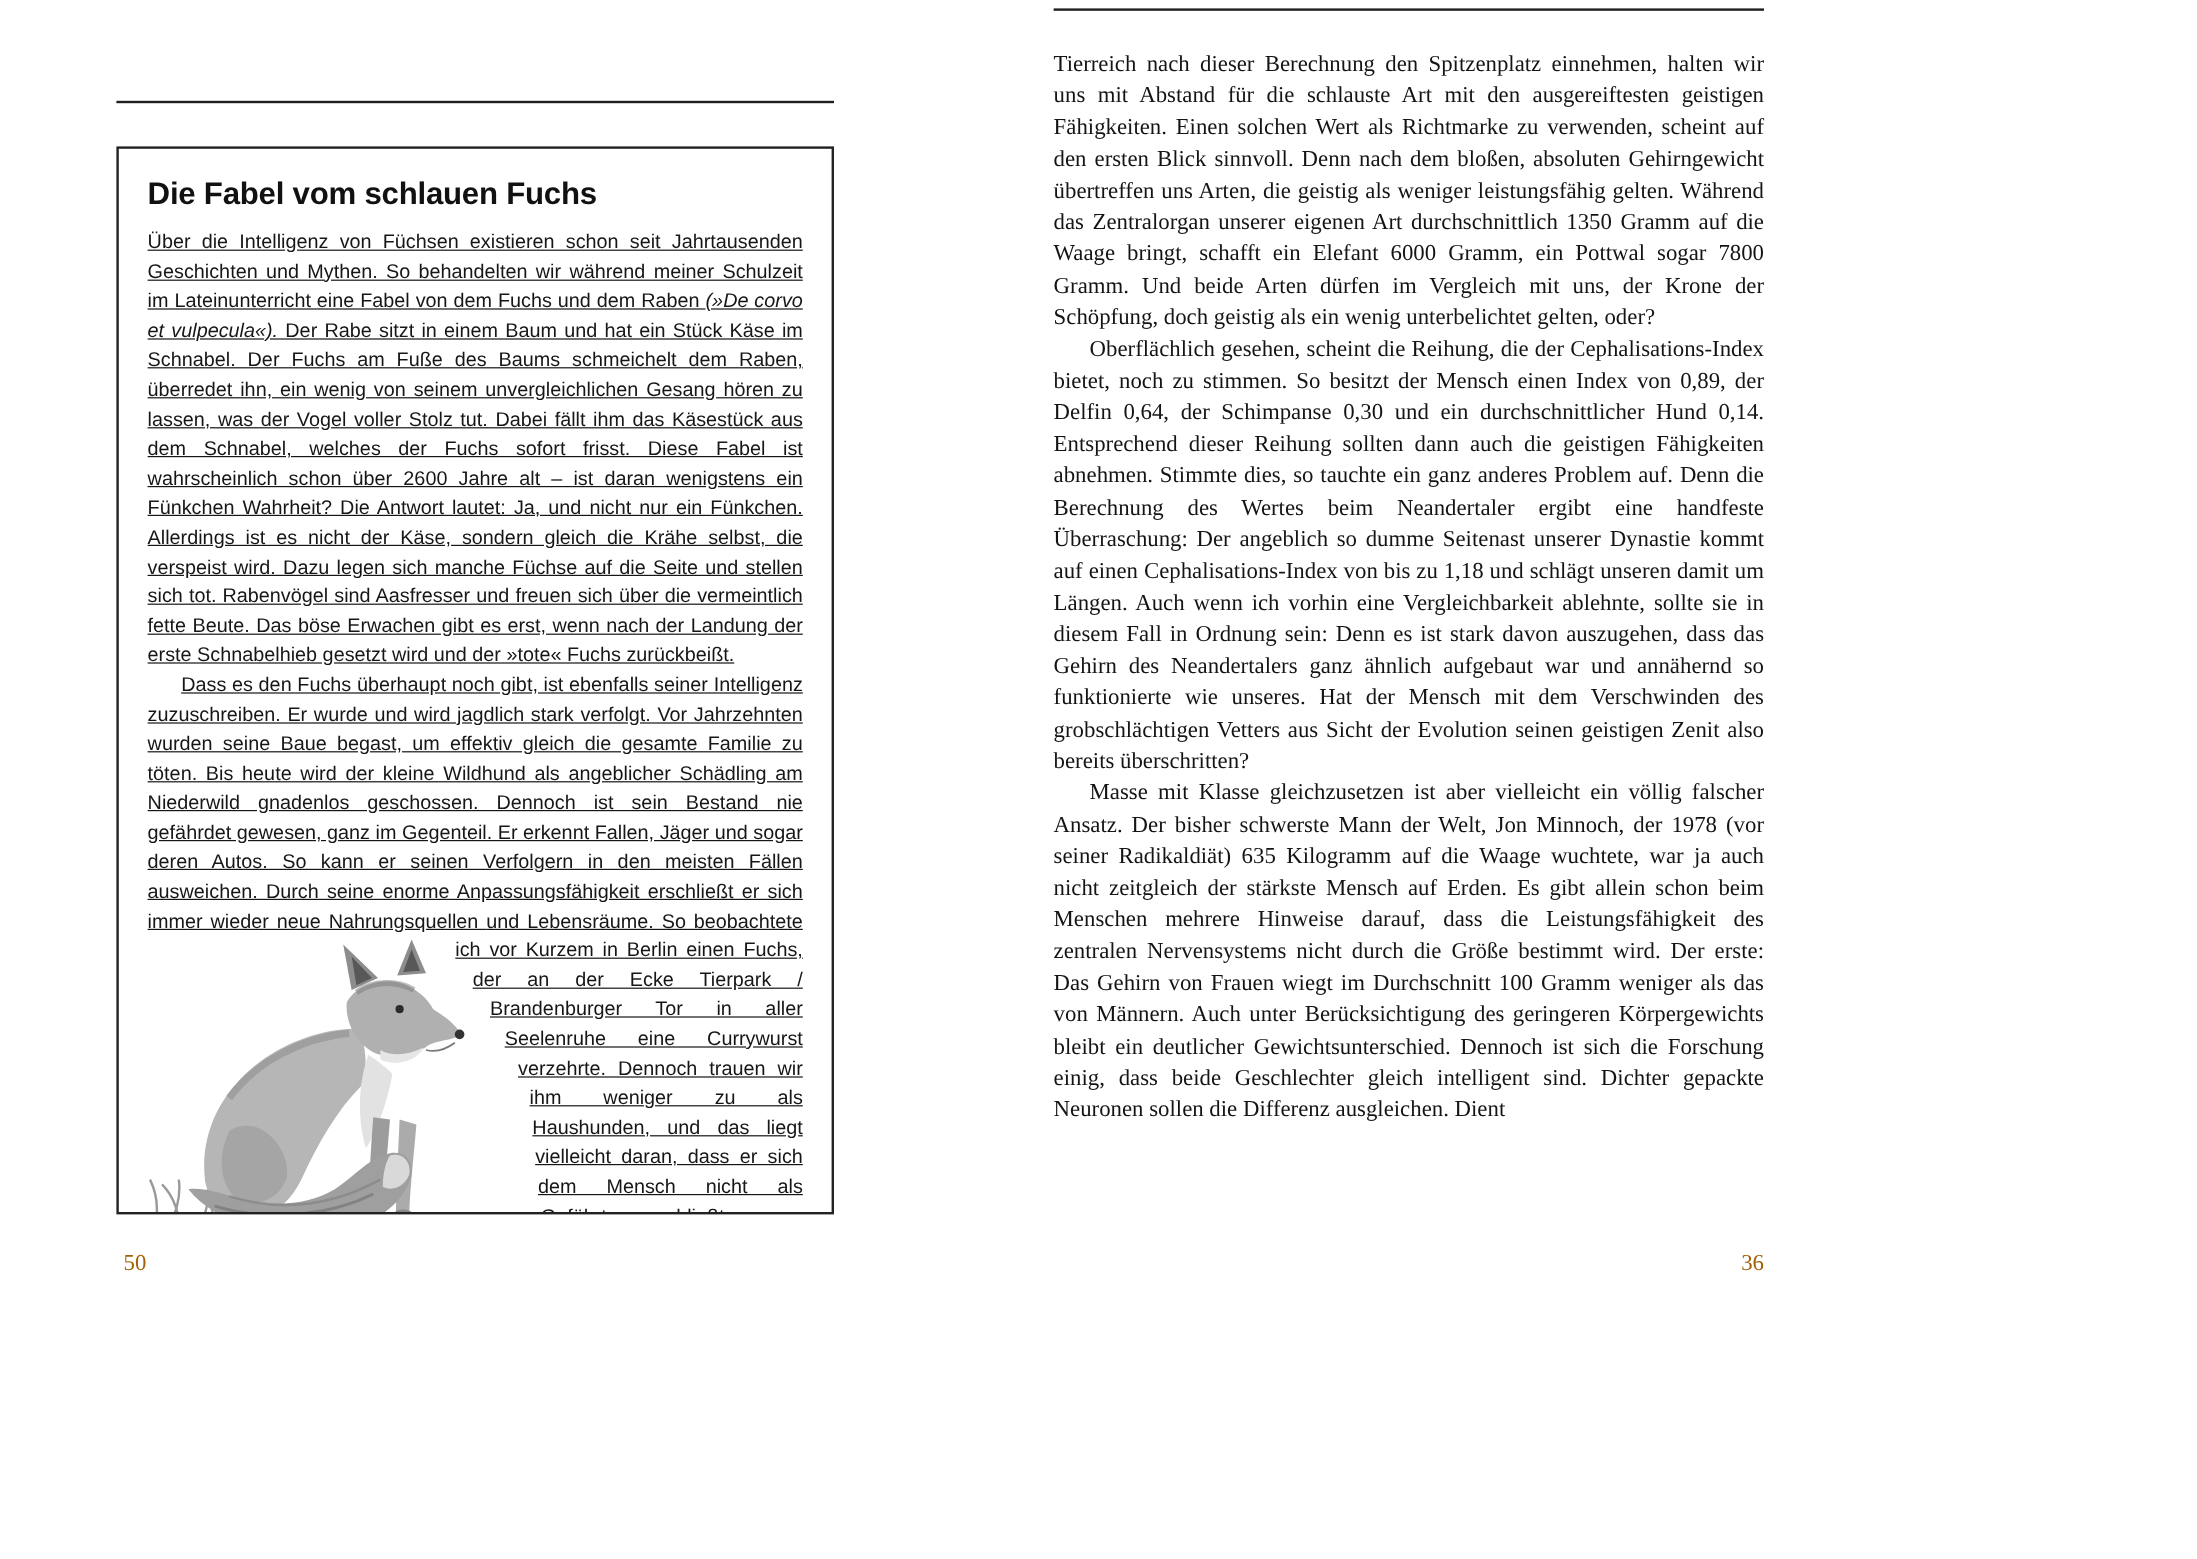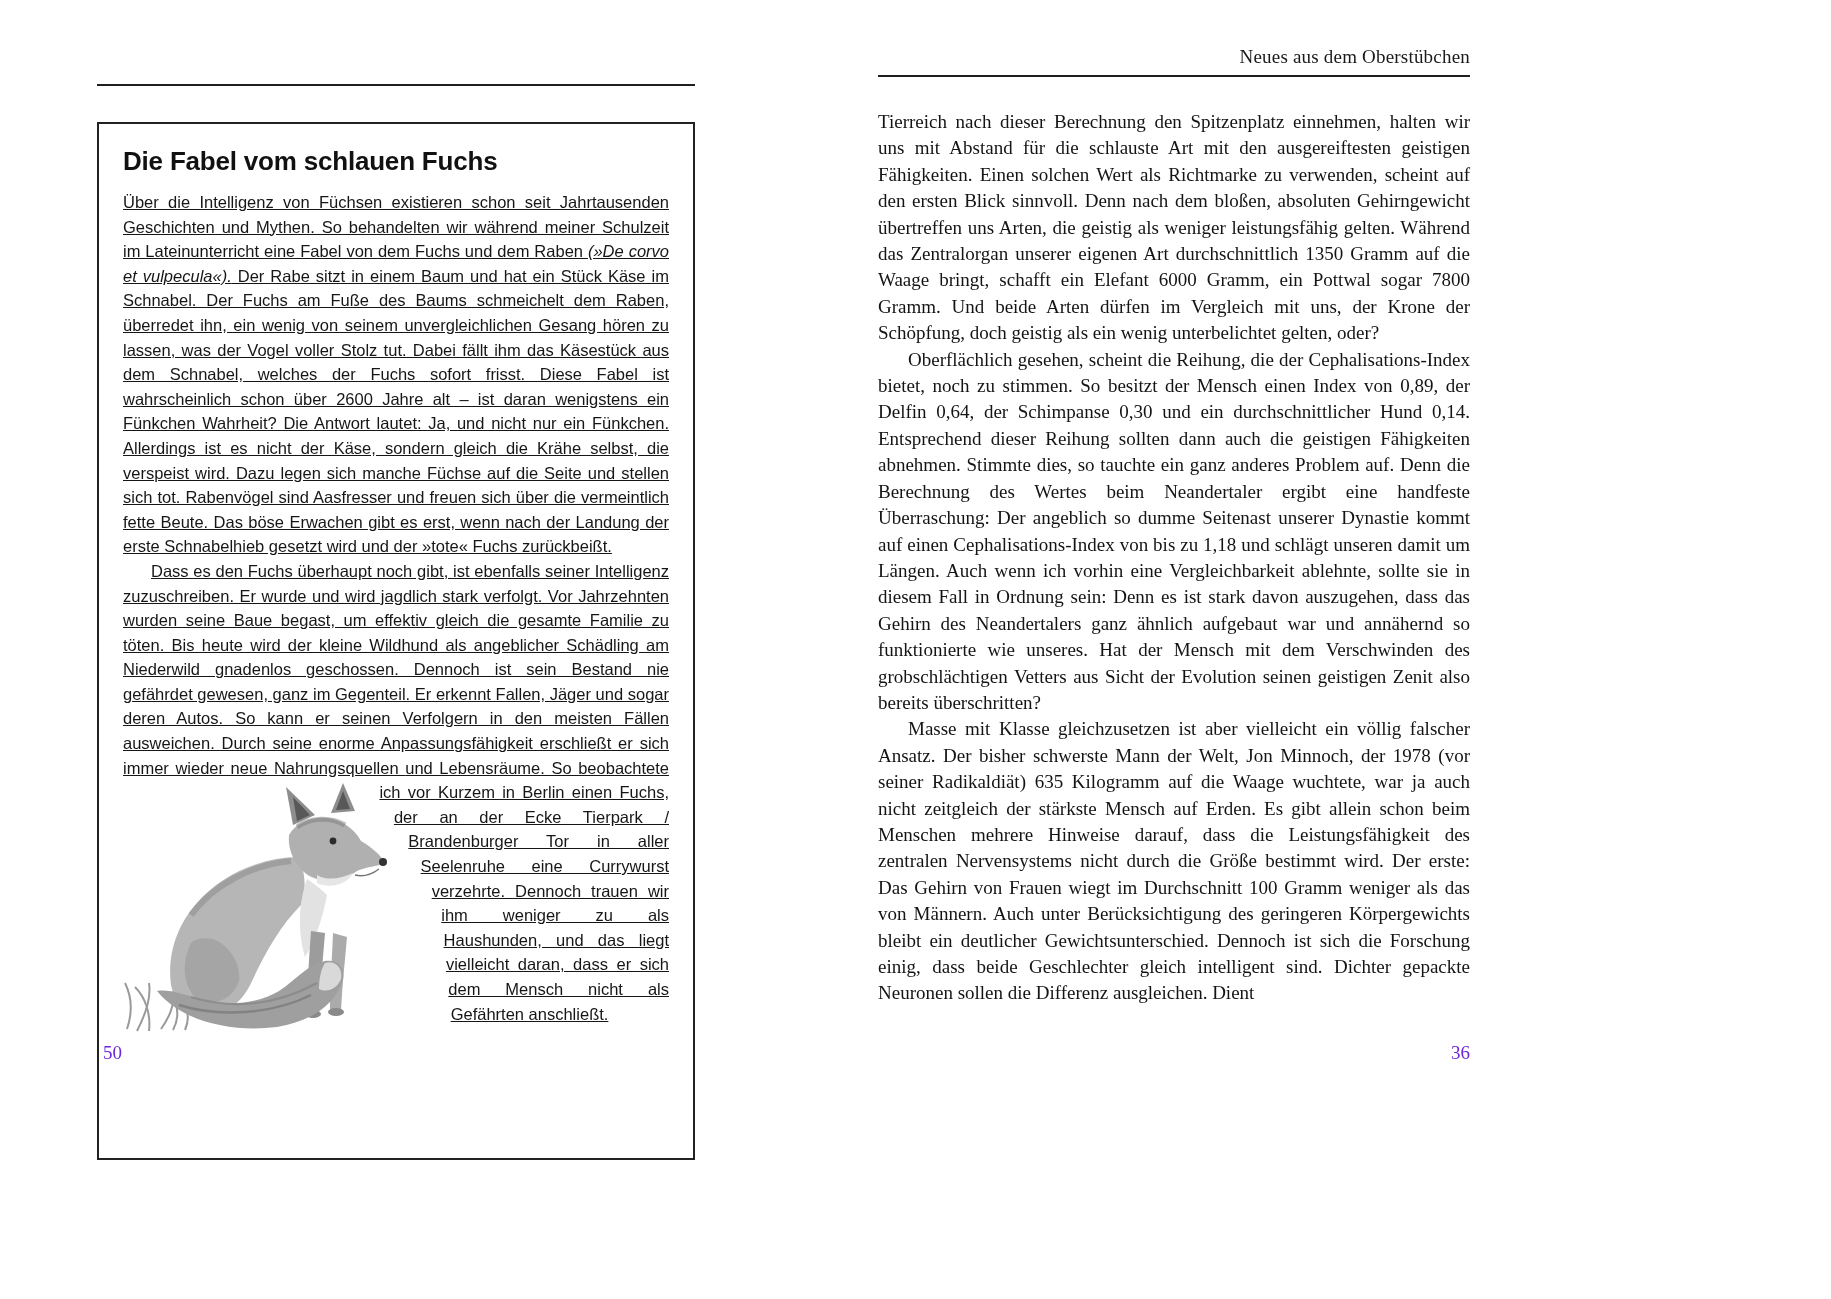--- a/index.html
+++ b/index.html
@@ -27,21 +27,21 @@
   .rule {
     height: 2px;
     background: #1f1f1f;
   }
   .left-rule { margin-top: 84px; }
 
   .fable-box {
     margin-top: 36px;
     border: 2px solid #222222;
     box-sizing: border-box;
-    height: 1038px;
+    height: 890px;
     padding: 20px 24px 40px 24px;
     overflow: hidden;
     font-family: "Liberation Sans", "DejaVu Sans", sans-serif;
     color: #161616;
   }
   .fable-title {
     margin: 2px 0 13px 0;
     font-family: "Liberation Sans", "DejaVu Sans", sans-serif;
     font-size: 26px;
     font-weight: bold;
@@ -71,21 +71,21 @@
     shape-outside: polygon(0px 0px, 235px 0px, 285px 85px, 312px 145px, 322px 250px, 0px 250px);
     shape-margin: 6px;
   }
   .fox-float svg { display: block; }
 
   .page-number {
     position: absolute;
     top: 1042px;
     font-family: "Liberation Serif", "DejaVu Serif", serif;
     font-size: 19px;
-    color: #6d28d9;
+    color: #a16207;
   }
   .pn-left { left: 6px; }
 
   
   .page-right {
     position: absolute;
     left: 878px;
     top: 0;
     width: 592px;
     height: 1299px;
@@ -170,21 +170,20 @@
             <circle cx="262" cy="79" r="4" fill="#333333"></circle>
             <path d="M258,86 C250,92 242,94 234,92" stroke="#777777" stroke-width="1.5" fill="none"></path>
           </svg>
           </span><span class="after-fox">und Lebensräume. So beobachtete ich vor Kurzem in Berlin einen Fuchs, der an der Ecke Tierpark / Brandenburger Tor in aller Seelenruhe eine Currywurst verzehrte. Dennoch trauen wir ihm weniger zu als Haushunden, und das liegt vielleicht daran, dass er sich dem Mensch nicht als Gefährten anschließt.</span></p>
     </div>
 
     <div class="page-number pn-left">50</div>
   </div>
 
   <div class="page-right">
-    <div class="running-header">Neues aus dem Oberstübchen</div>
     <div class="rule right-rule"></div>
 
     <p class="body-p first">Tierreich nach dieser Berechnung den Spitzenplatz einnehmen, halten wir uns mit Abstand für die schlauste Art mit den ausgereiftesten geistigen Fähigkeiten. Einen solchen Wert als Richtmarke zu verwenden, scheint auf den ersten Blick sinnvoll. Denn nach dem bloßen, absoluten Gehirngewicht übertreffen uns Arten, die geistig als weniger leistungsfähig gelten. Während das Zentralorgan unserer eigenen Art durchschnittlich 1350 Gramm auf die Waage bringt, schafft ein Elefant 6000 Gramm, ein Pottwal sogar 7800 Gramm. Und beide Arten dürfen im Vergleich mit uns, der Krone der Schöpfung, doch geistig als ein wenig unterbelichtet gelten, oder?</p>
     <p class="body-p indented">Oberflächlich gesehen, scheint die Reihung, die der Cephalisations-Index bietet, noch zu stimmen. So besitzt der Mensch einen Index von 0,89, der Delfin 0,64, der Schimpanse 0,30 und ein durchschnittlicher Hund 0,14. Entsprechend dieser Reihung sollten dann auch die geistigen Fähigkeiten abnehmen. Stimmte dies, so tauchte ein ganz anderes Problem auf. Denn die Berechnung des Wertes beim Neandertaler ergibt eine handfeste Überraschung: Der angeblich so dumme Seitenast unserer Dynastie kommt auf einen Cephalisations-Index von bis zu 1,18 und schlägt unseren damit um Längen. Auch wenn ich vorhin eine Vergleichbarkeit ablehnte, sollte sie in diesem Fall in Ordnung sein: Denn es ist stark davon auszugehen, dass das Gehirn des Neandertalers ganz ähnlich aufgebaut war und annähernd so funktionierte wie unseres. Hat der Mensch mit dem Verschwinden des grobschlächtigen Vetters aus Sicht der Evolution seinen geistigen Zenit also bereits überschritten?</p>
     <p class="body-p indented">Masse mit Klasse gleichzusetzen ist aber vielleicht ein völlig falscher Ansatz. Der bisher schwerste Mann der Welt, Jon Minnoch, der 1978 (vor seiner Radikaldiät) 635 Kilogramm auf die Waage wuchtete, war ja auch nicht zeitgleich der stärkste Mensch auf Erden. Es gibt allein schon beim Menschen mehrere Hinweise darauf, dass die Leistungsfähigkeit des zentralen Nervensystems nicht durch die Größe bestimmt wird. Der erste: Das Gehirn von Frauen wiegt im Durchschnitt 100 Gramm weniger als das von Männern. Auch unter Berücksichtigung des geringeren Körpergewichts bleibt ein deutlicher Gewichtsunterschied. Dennoch ist sich die Forschung einig, dass beide Geschlechter gleich intelligent sind. Dichter gepackte Neuronen sollen die Differenz ausgleichen. Dient</p>
 
     <div class="page-number pn-right">36</div>
   </div>
 
 </div>

